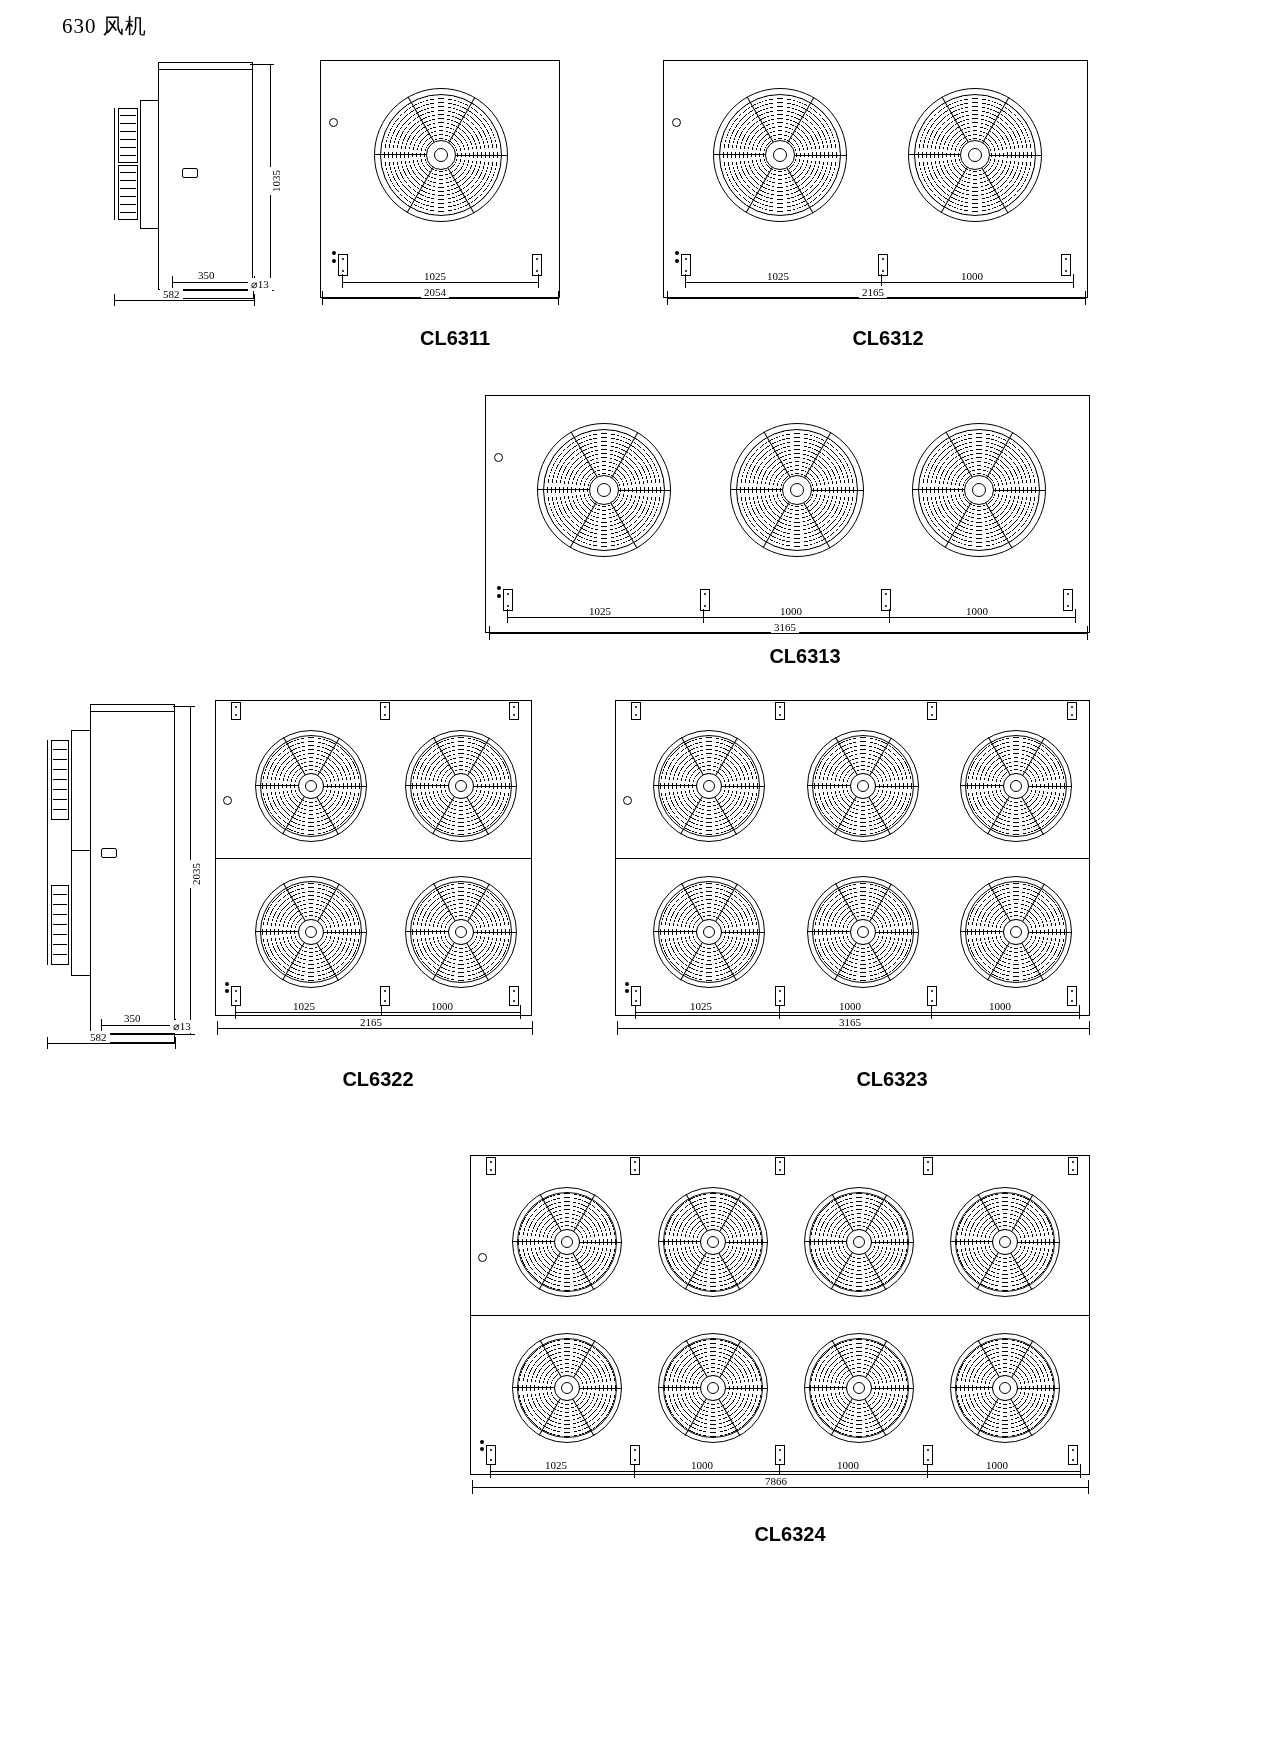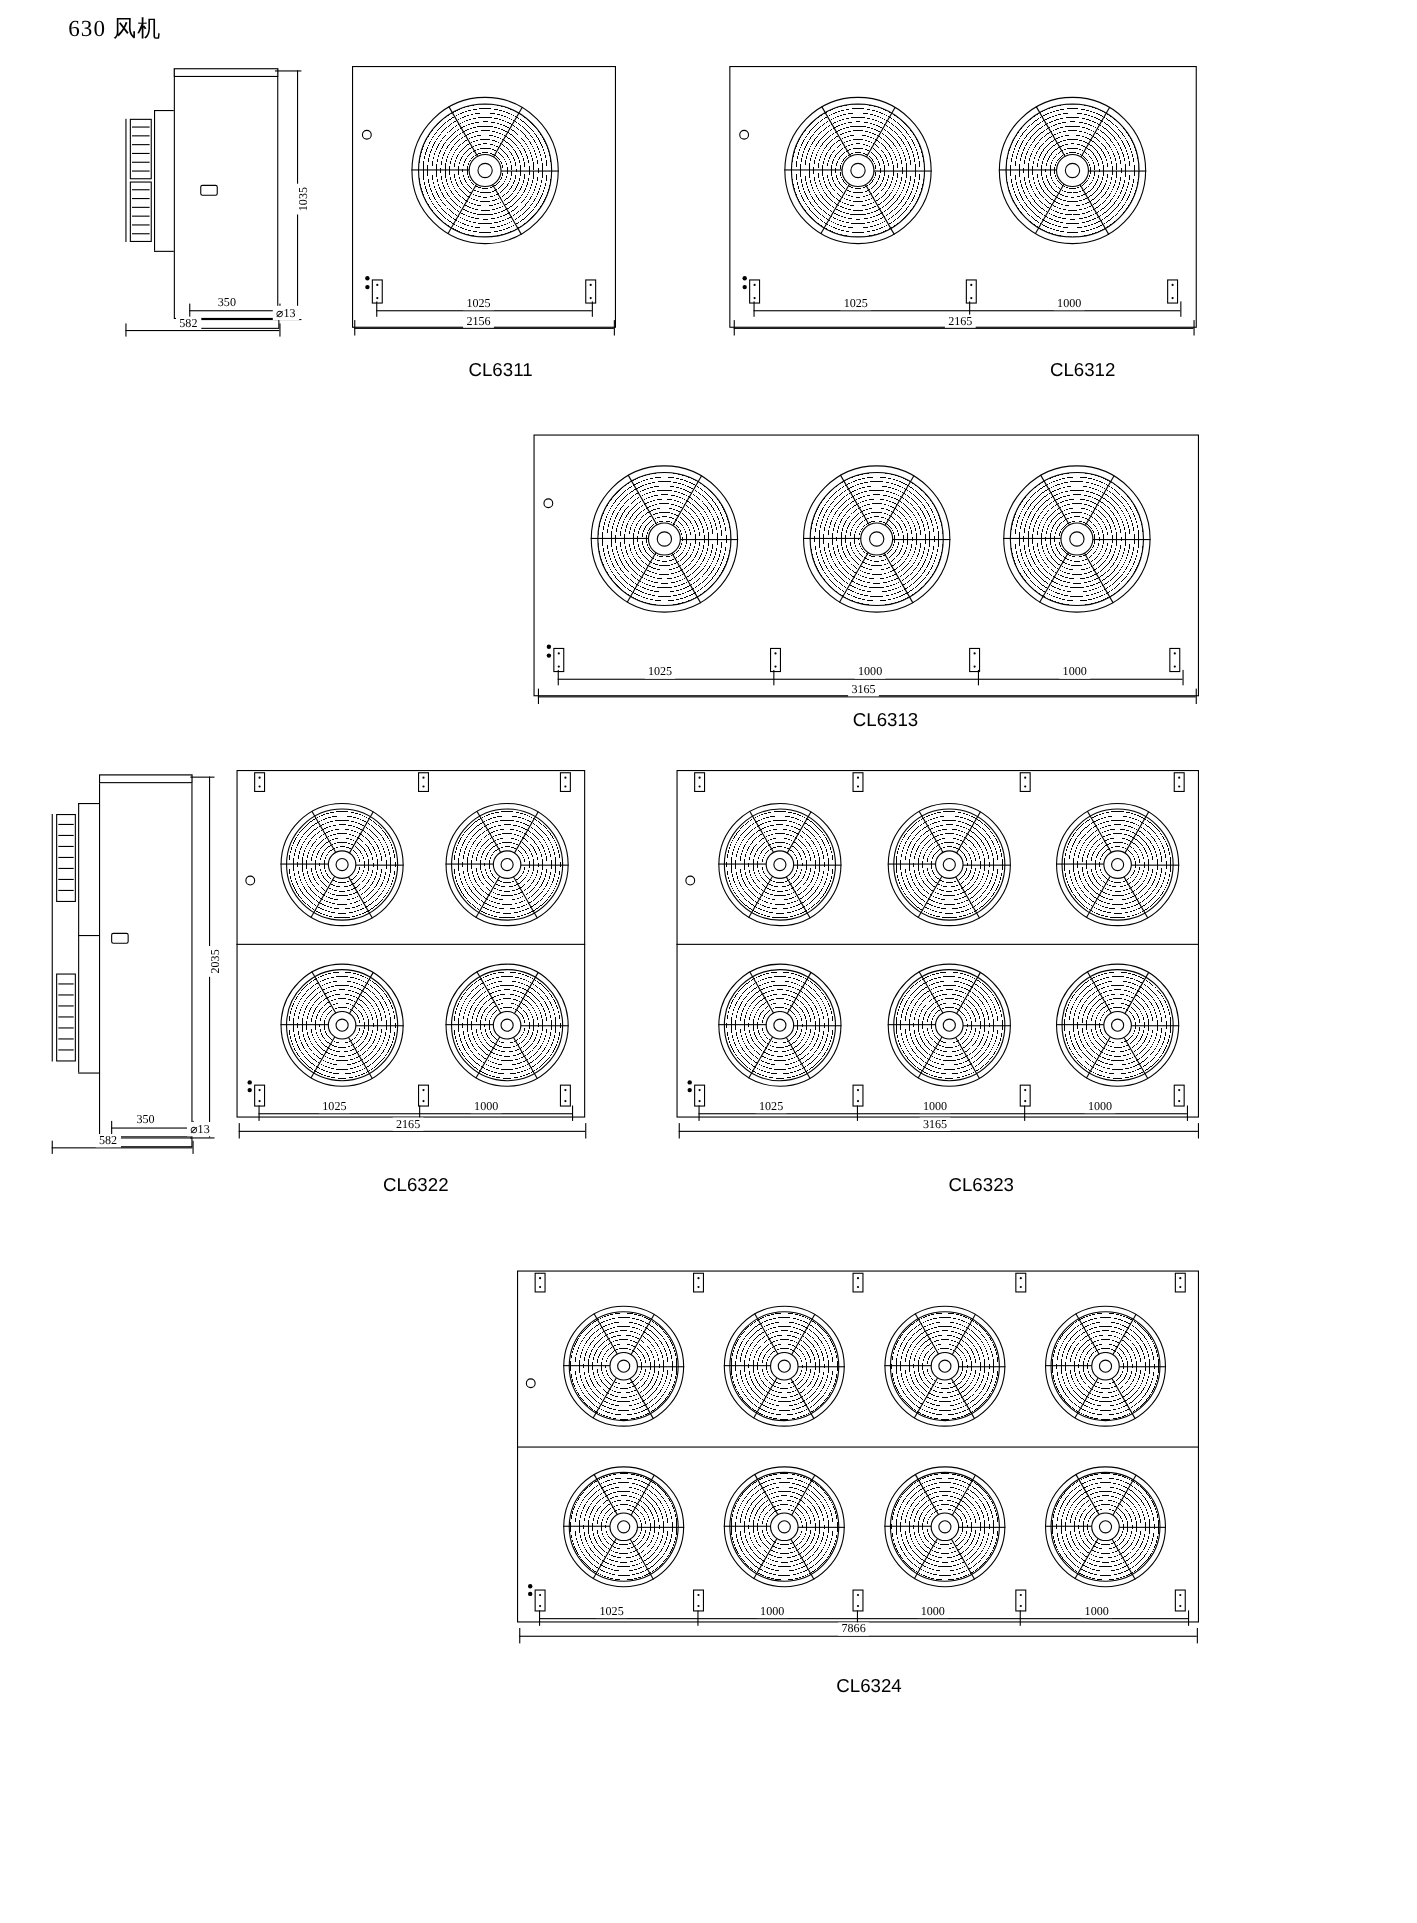--- a/index.html
+++ b/index.html
@@ -16,21 +16,21 @@
   .page-title{
     position:absolute;left:62px;top:12px;
     font-size:21px;letter-spacing:1px;
     font-family:"Liberation Serif", serif;
   }
 
   
   .unit{position:absolute;}
   .caption{
     position:absolute;
-    font-size:17px;font-weight:normal;
+    font-size:20px;font-weight:bold;
     text-align:center;
     width:200px;
   }
 
   .frame{
     position:absolute;
     border:1.2px solid #000;
     box-sizing:border-box;
     background:#fff;
   }
@@ -193,21 +193,21 @@
     <div class="tab" style="left:212px;top:194px;width:10px;height:22px;"></div>
 
     <div class="dim" style="left:22px;top:222px;width:196px;"></div>
     <div class="dimv" style="left:22px;top:214px;height:14px;"></div>
     <div class="dimv" style="left:218px;top:214px;height:14px;"></div>
     <div class="dimtext" style="left:101px;top:210px;">1025</div>
 
     <div class="dim" style="left:2px;top:238px;width:236px;"></div>
     <div class="dimv" style="left:2px;top:231px;height:14px;"></div>
     <div class="dimv" style="left:238px;top:231px;height:14px;"></div>
-    <div class="dimtext" style="left:101px;top:226px;">2156</div>
+    <div class="dimtext" style="left:101px;top:226px;">2054</div>
   </div>
   <div class="caption" style="left:355px;top:327px;">CL6311</div>
 
   <div class="unit" style="left:663px;top:60px;width:430px;height:250px;">
     <div class="frame" style="left:0px;top:0px;width:425px;height:238px;"></div>
     <div class="dot" style="left:9px;top:58px;width:9px;height:9px;"></div>
     <div class="dotsm" style="left:12px;top:191px;width:4px;height:4px;"></div>
     <div class="dotsm" style="left:12px;top:199px;width:4px;height:4px;"></div>
 
     <div class="fan" style="left:50px;top:28px;width:134px;height:134px;">
@@ -250,21 +250,21 @@
 
     <div class="dim" style="left:218px;top:222px;width:192px;"></div>
     <div class="dimv" style="left:410px;top:214px;height:14px;"></div>
     <div class="dimtext" style="left:295px;top:210px;">1000</div>
 
     <div class="dim" style="left:4px;top:238px;width:418px;"></div>
     <div class="dimv" style="left:4px;top:231px;height:14px;"></div>
     <div class="dimv" style="left:422px;top:231px;height:14px;"></div>
     <div class="dimtext" style="left:196px;top:226px;">2165</div>
   </div>
-  <div class="caption" style="left:814px;top:327px;text-align:right;">CL6312</div>
+  <div class="caption" style="left:788px;top:327px;">CL6312</div>
 
   <div class="unit" style="left:485px;top:395px;width:610px;height:250px;">
     <div class="frame" style="left:0px;top:0px;width:605px;height:238px;"></div>
     <div class="dot" style="left:9px;top:58px;width:9px;height:9px;"></div>
     <div class="dotsm" style="left:12px;top:191px;width:4px;height:4px;"></div>
     <div class="dotsm" style="left:12px;top:199px;width:4px;height:4px;"></div>
 
     <div class="fan" style="left:52px;top:28px;width:134px;height:134px;">
       <div class="ring"></div>
       <div class="grillouter" style="left:6px;top:6px;width:122px;height:122px;"></div>

